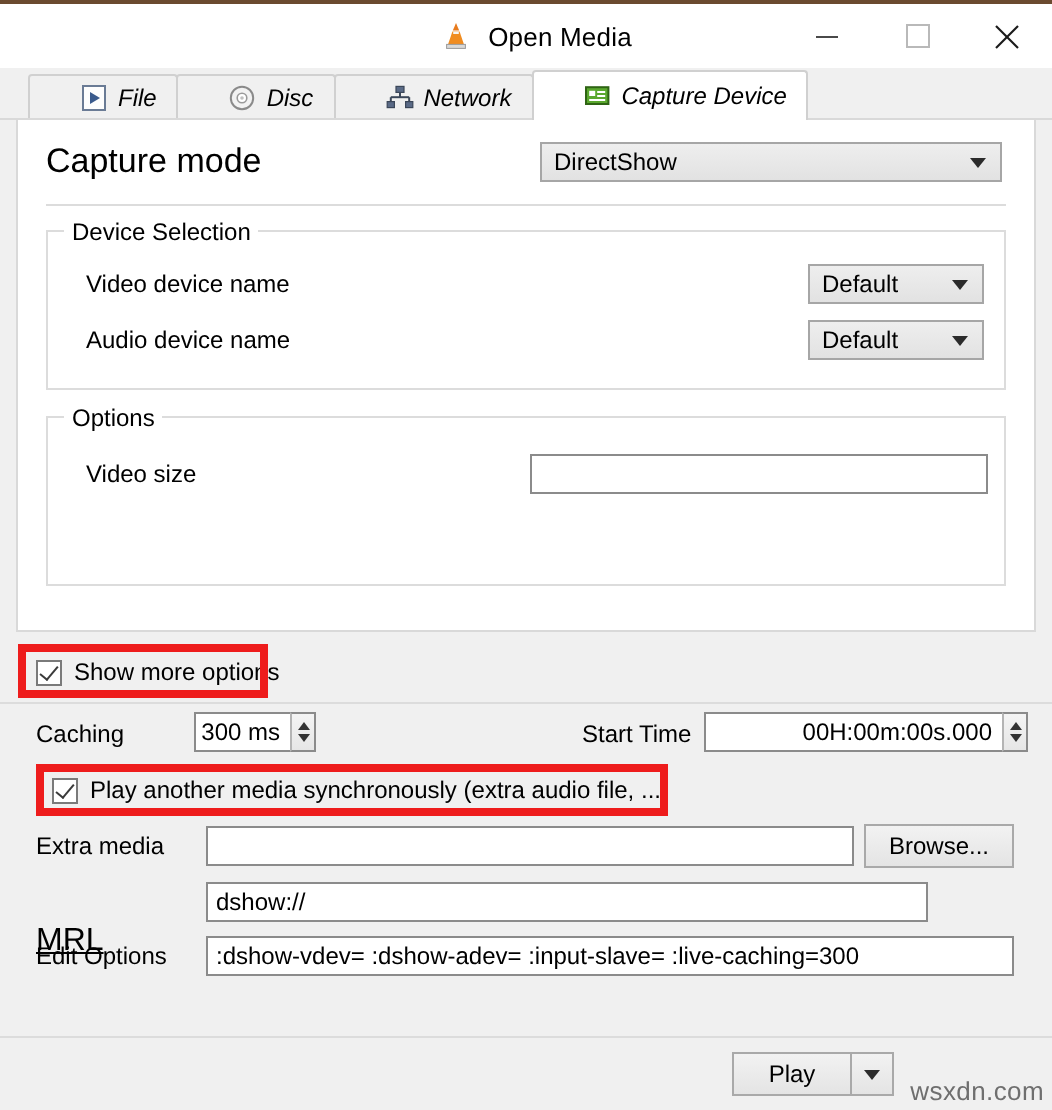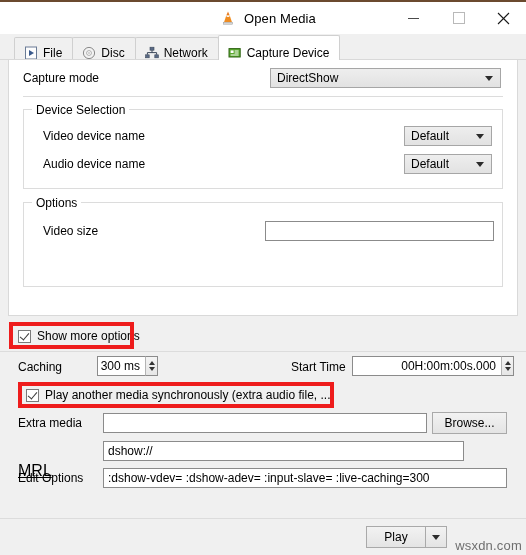--- a/index.html
+++ b/index.html
@@ -84,32 +84,33 @@
   .tabstrip::after {
     content: "";
     position: absolute;
     left: 0; right: 0; bottom: 0;
     height: 1px;
     background: #d9d9d9;
   }
   .tab {
     height: 23px;
     display: flex;
-    align-items: flex-end;
+    align-items: center;
     gap: 5px;
-    padding: 0 10px 0 9px;
+    padding: 0 10px 0 25px;
     background: #f0f0f0;
     border: 1px solid #d0d0d0;
     border-bottom: none;
     border-top-left-radius: 2px;
     border-top-right-radius: 2px;
     font-size: 12px;
     position: relative;
     margin-right: -1px;
     box-sizing: border-box;
+    font-style: italic;
   }
   .tab.active {
     background: #ffffff;
     height: 25px;
     z-index: 3;
     border-color: #d0d0d0;
   }
   .tab-ico { width: 14px; height: 14px; flex: 0 0 auto; display:block; }
 
   
@@ -125,21 +126,21 @@
   }
 
   .row {
     display: flex;
     align-items: center;
   }
 
   .capture-row {
     padding: 11px 14px 0 14px;
   }
-  .capture-label { font-size: 12px; }
+  .capture-label { font-size: 17px; }
 
   .combo {
     background: linear-gradient(#eeeeee, #e2e2e2);
     border: 1px solid #a6a6a6;
     height: 20px;
     box-sizing: border-box;
     display: flex;
     align-items: center;
     padding-left: 6px;
     font-size: 12px;

